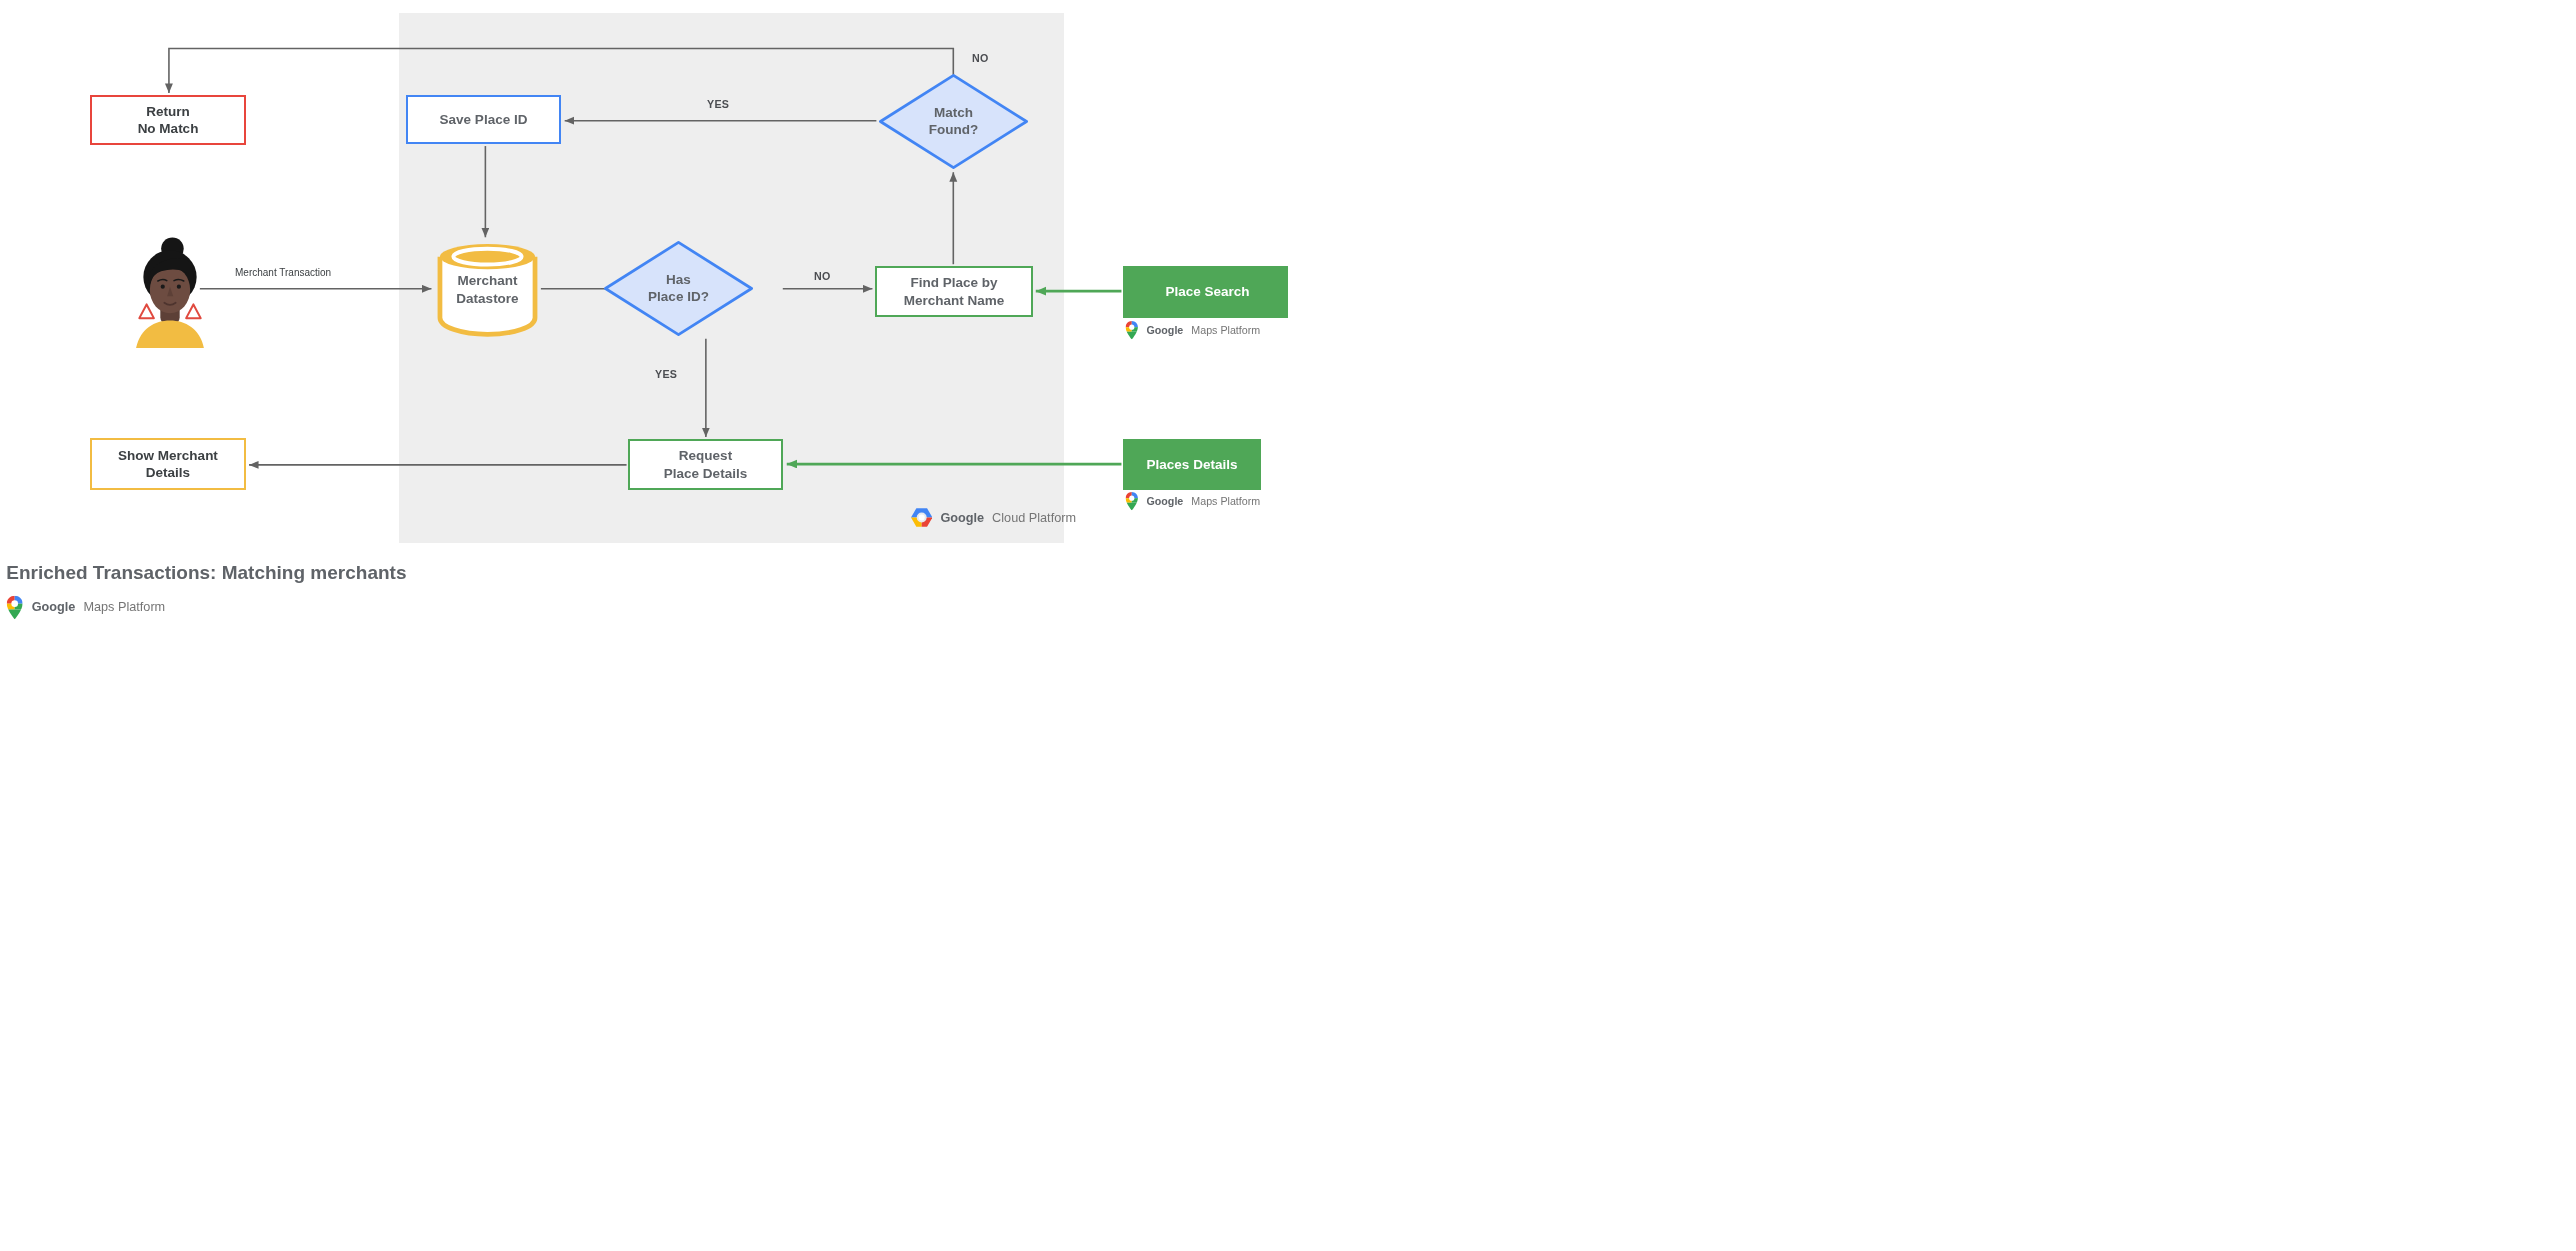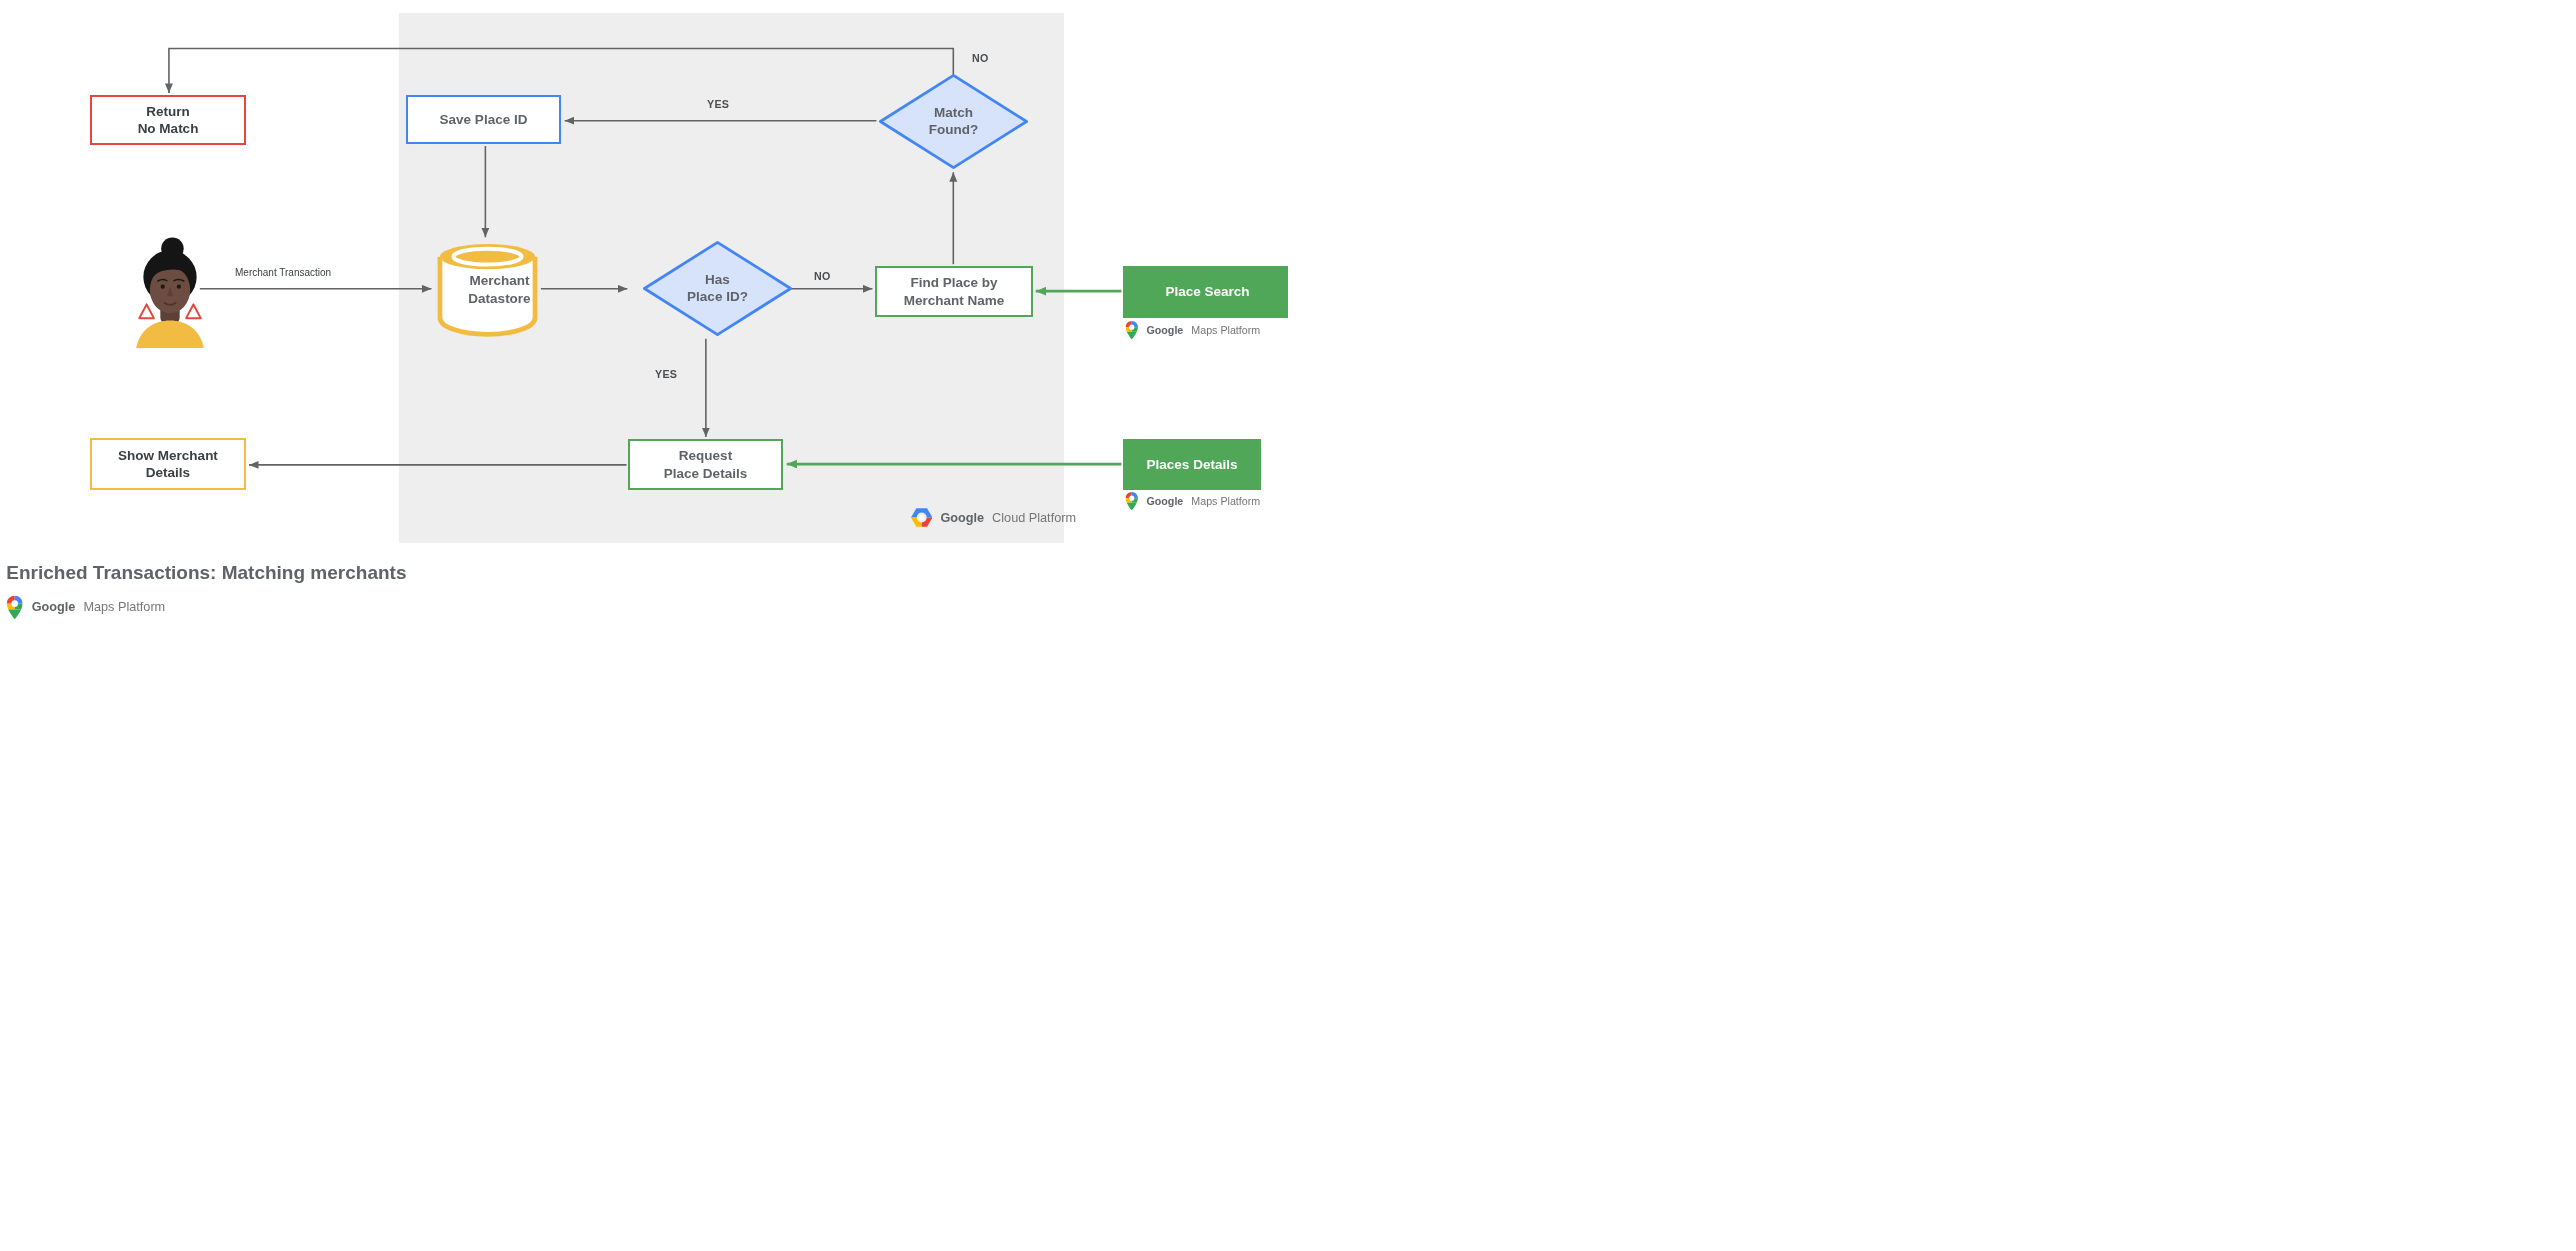--- a/index.html
+++ b/index.html
@@ -23,21 +23,21 @@
   .box-green{border:2.4px solid var(--green);}
   .box-yellow{border:2.4px solid var(--yellow); color:var(--text-dark);}
   .box-green-fill{background:var(--green); color:#fff; border:none;}
 
   .diamond{position:absolute; z-index:3; width:151px; height:97px; background:transparent;}
   .diamond svg{position:absolute; inset:0;}
   .diamond .dlabel{position:absolute; inset:0; display:flex; flex-direction:column; align-items:center;
         justify-content:center; font-weight:700; font-size:13.5px; line-height:1.25; color:var(--text-med);}
 
   .cylinder{position:absolute; left:436px; top:240px; width:103px; height:98px; z-index:3;}
-  .cylinder .clabel{position:absolute; left:12px; top:32px; width:100%; text-align:center;
+  .cylinder .clabel{position:absolute; left:0; top:32px; width:100%; text-align:center;
         font-weight:700; font-size:13.5px; line-height:1.3; color:var(--text-med);}
 
   .edge-label{position:absolute; z-index:4; font-weight:700; font-size:10.7px; letter-spacing:0.3px; color:#4B4D51;}
   .flow-label{position:absolute; z-index:4; font-weight:400; font-size:10px; color:var(--text-dark); text-align:left;}
 
   .brand{position:absolute; z-index:4; display:flex; align-items:center; gap:8px; white-space:nowrap;}
   .brand .g{font-size:10.7px; font-weight:700; color:var(--text-med);}
   .brand .rest{font-size:10.7px; font-weight:400; color:var(--text-light);}
   .brand.big .g{font-size:12.7px;}
   .brand.big .rest{font-size:12.7px;}
@@ -114,21 +114,21 @@
       <path d="M5 21 L5 98 C5 110 32 119 65 119 C98 119 125 110 125 98 L125 21" fill="#fff" stroke="#F2BC42" stroke-width="6"></path>
       <ellipse cx="65" cy="21" rx="60" ry="16" fill="#F2BC42"></ellipse>
       <ellipse cx="65" cy="21" rx="43" ry="10" fill="#F2BC42" stroke="#fff" stroke-width="5"></ellipse>
     </svg>
     <div class="clabel">
       <div>Merchant</div>
       <div>Datastore</div>
     </div>
   </div>
 
-  <div class="diamond" style="left:642px; top:240px;">
+  <div class="diamond" style="left:603px; top:240px;">
     <svg viewBox="0 0 190 122">
       <polygon points="95,3 187,61 95,119 3,61" fill="var(--blue-fill)" stroke="var(--blue)" stroke-width="3.5" stroke-linejoin="round"></polygon>
     </svg>
     <div class="dlabel">
       <span>Has</span>
       <span>Place ID?</span>
     </div>
   </div>
 
   <div class="node box-green" style="left:875px; top:266px; width:158px; height:51px;">

